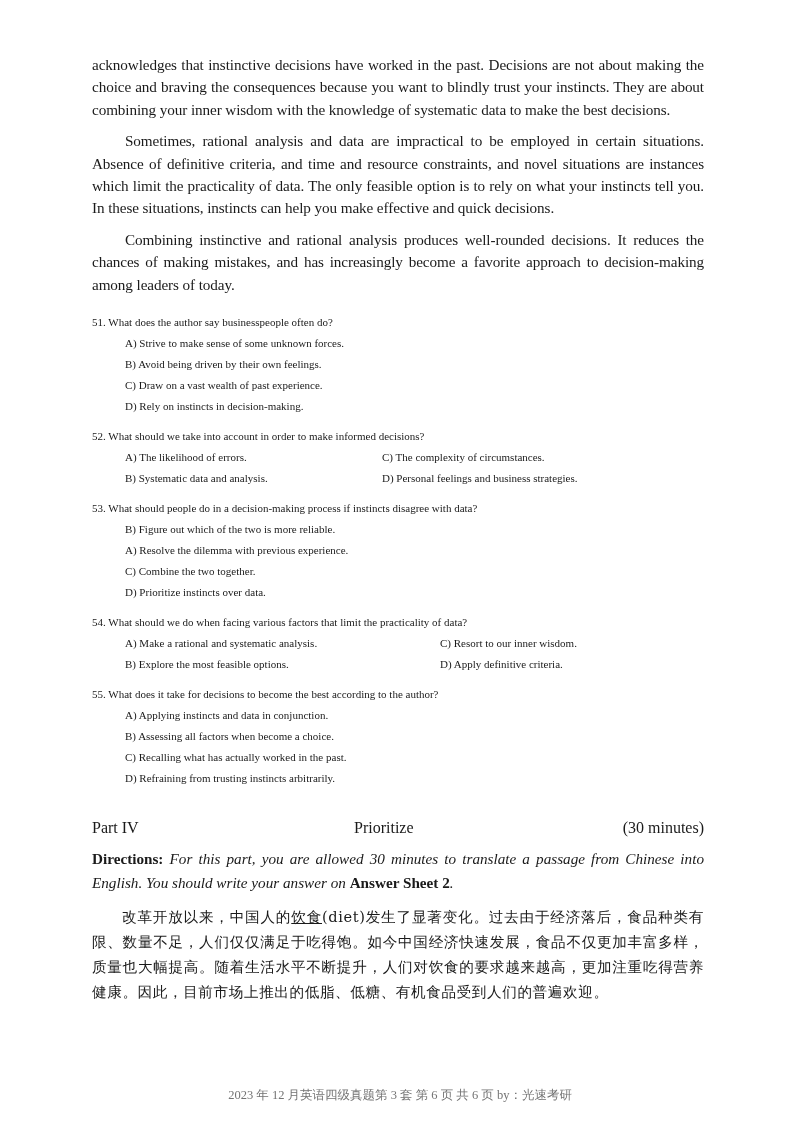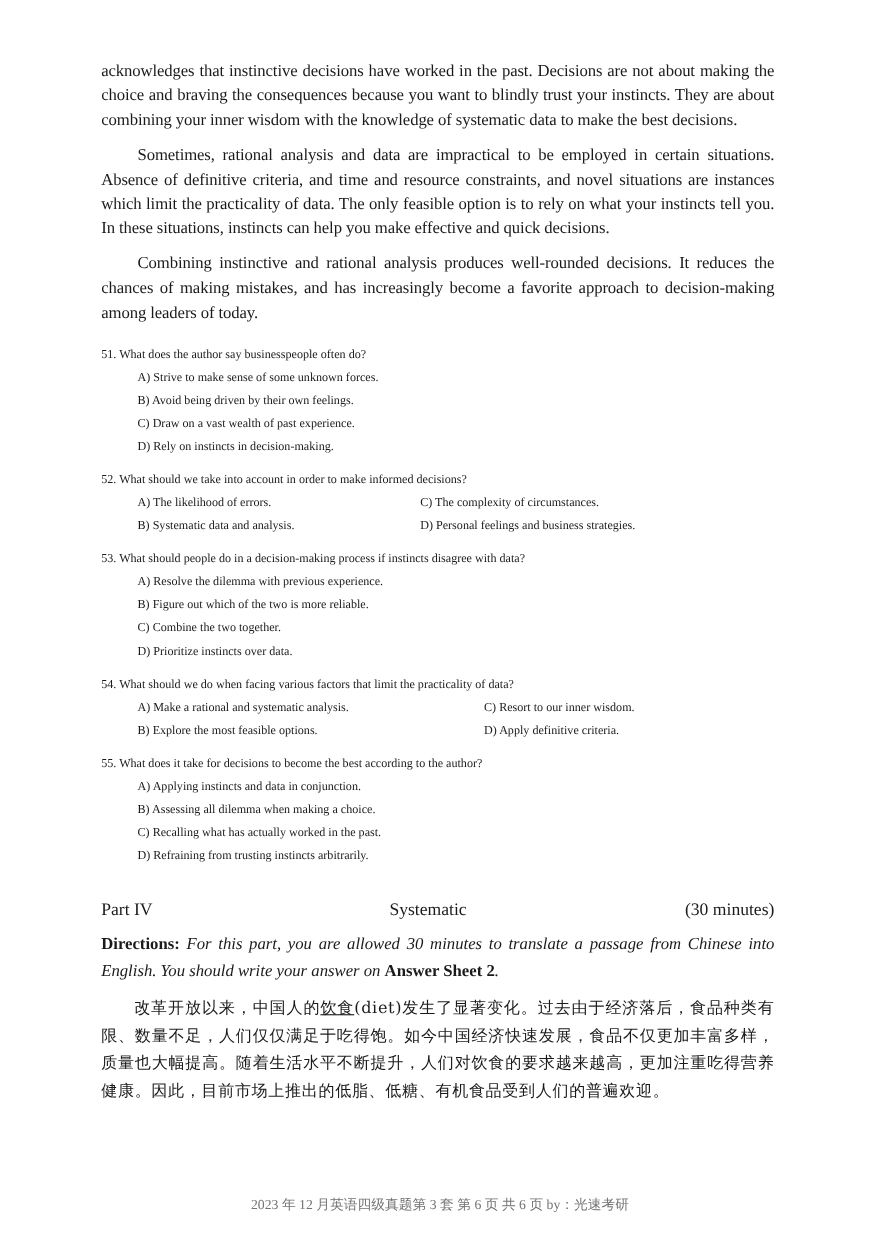--- a/index.html
+++ b/index.html
@@ -79,22 +79,22 @@
       <span>D) Personal feelings and business strategies.</span>
     </div>
   </div>
 
   <div class="question">
     <p class="q-stem">
       <span>53.</span>
       <span>What should people do in a decision-making process if instincts disagree with data?</span>
     </p>
     <div class="opts-col">
+      <span class="opt">B) Figure out which of the two is more reliable.</span>
       <span class="opt">A) Resolve the dilemma with previous experience.</span>
-      <span class="opt">B) Figure out which of the two is more reliable.</span>
       <span class="opt">C) Combine the two together.</span>
       <span class="opt">D) Prioritize instincts over data.</span>
     </div>
   </div>
 
   <div class="question">
     <p class="q-stem">
       <span>54.</span>
       <span>What should we do when facing various factors that limit the practicality of data?</span>
     </p>
@@ -106,29 +106,29 @@
     </div>
   </div>
 
   <div class="question">
     <p class="q-stem">
       <span>55.</span>
       <span>What does it take for decisions to become the best according to the author?</span>
     </p>
     <div class="opts-col">
       <span class="opt">A) Applying instincts and data in conjunction.</span>
-      <span class="opt">B) Assessing all dilemma when making a choice.</span>
+      <span class="opt">B) Assessing all factors when become a choice.</span>
       <span class="opt">C) Recalling what has actually worked in the past.</span>
       <span class="opt">D) Refraining from trusting instincts arbitrarily.</span>
     </div>
   </div>
 
   <div class="part-header">
     <span>Part IV</span>
-    <span class="title">Systematic</span>
+    <span class="title">Prioritize</span>
     <span>(30 minutes)</span>
   </div>
 
   <div class="directions">
     <span class="lbl">Directions:</span><span class="body"> For this part, you are allowed 30 minutes to translate a passage from Chinese into English. You should write your answer on </span><span class="sheet">Answer Sheet 2</span><span class="body">.</span>
   </div>
 
   <div class="chinese">
     <span>改革开放以来，中国人的</span><span class="u">饮食</span><span>(diet)发生了显著变化。过去由于经济落后，食品种类有限、数量不足，人们仅仅满足于吃得饱。如今中国经济快速发展，食品不仅更加丰富多样，质量也大幅提高。随着生活水平不断提升，人们对饮食的要求越来越高，更加注重吃得营养健康。因此，目前市场上推出的低脂、低糖、有机食品受到人们的普遍欢迎。</span>
   </div>

